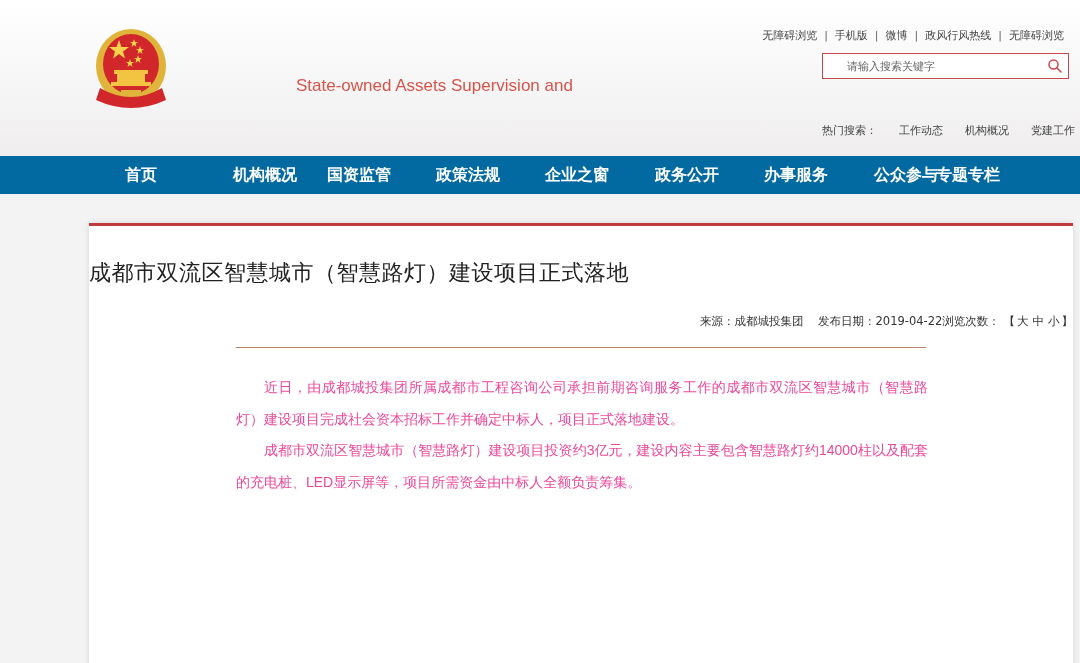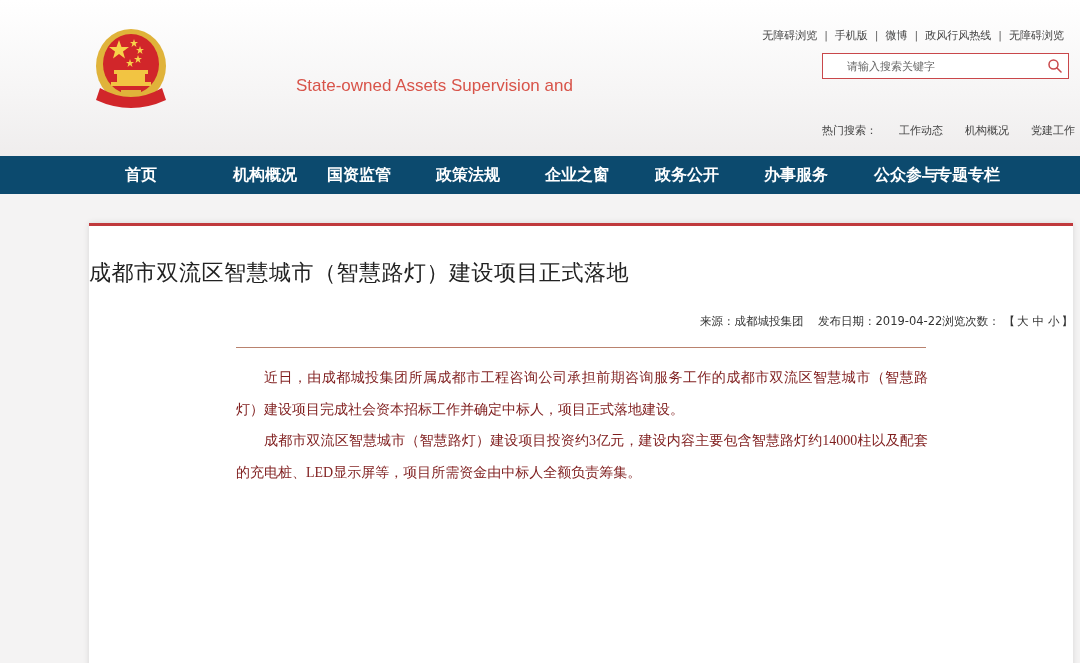--- a/index.html
+++ b/index.html
@@ -54,21 +54,21 @@
   .hot-search {
     position: absolute; left: 822px; top: 92px;
     font-size: 11px; color: #444; white-space: nowrap;
     display: flex; gap: 22px; margin-top: 31px;
   }
   .hot-search a { color: #444; text-decoration: none; }
 
   
   .nav {
     position: absolute; left: 0; top: 156px; width: 1080px; height: 38px;
-    background: #0c4a6e;
+    background: #0369a1;
     padding-left: 16px;
   }
   .nav-item {
     position: absolute; top: 0; height: 38px; line-height: 38px;
     color: #fff; font-size: 16px; font-weight: bold; white-space: nowrap;
     text-decoration: none;
   }
 
   
   .card {
@@ -85,23 +85,23 @@
     position: absolute; left: 0; top: 88px; width: 984px; text-align: right;
     font-size: 11.5px; color: #333; white-space: nowrap;
   }
   .meta .font-size-btn { color: #333; text-decoration: none; cursor: pointer; margin: 0 2px; }
   .divider {
     position: absolute; left: 147px; width: 690px; height: 1px;
     background: #b9826e;
   }
   .divider.top { top: 121px; }
   .body-text {
-    position: absolute; left: 147px; top: 136px; width: 692px;
-    font-family: Liberation Serif, serif;
-    font-size: 14px; line-height: 31.5px; color: #7f1d1d;
+    position: absolute; left: 147px; top: 146px; width: 692px;
+    font-family: Liberation Sans, sans-serif;
+    font-size: 14px; line-height: 31.5px; color: #ec4899;
   }
   .body-text p { text-indent: 2em; text-align: justify; }
 </style>
 </head>
 <body>
 
 <div class="header">
   <div class="emblem">
     <svg width="74" height="84" viewBox="0 0 74 84">
 

